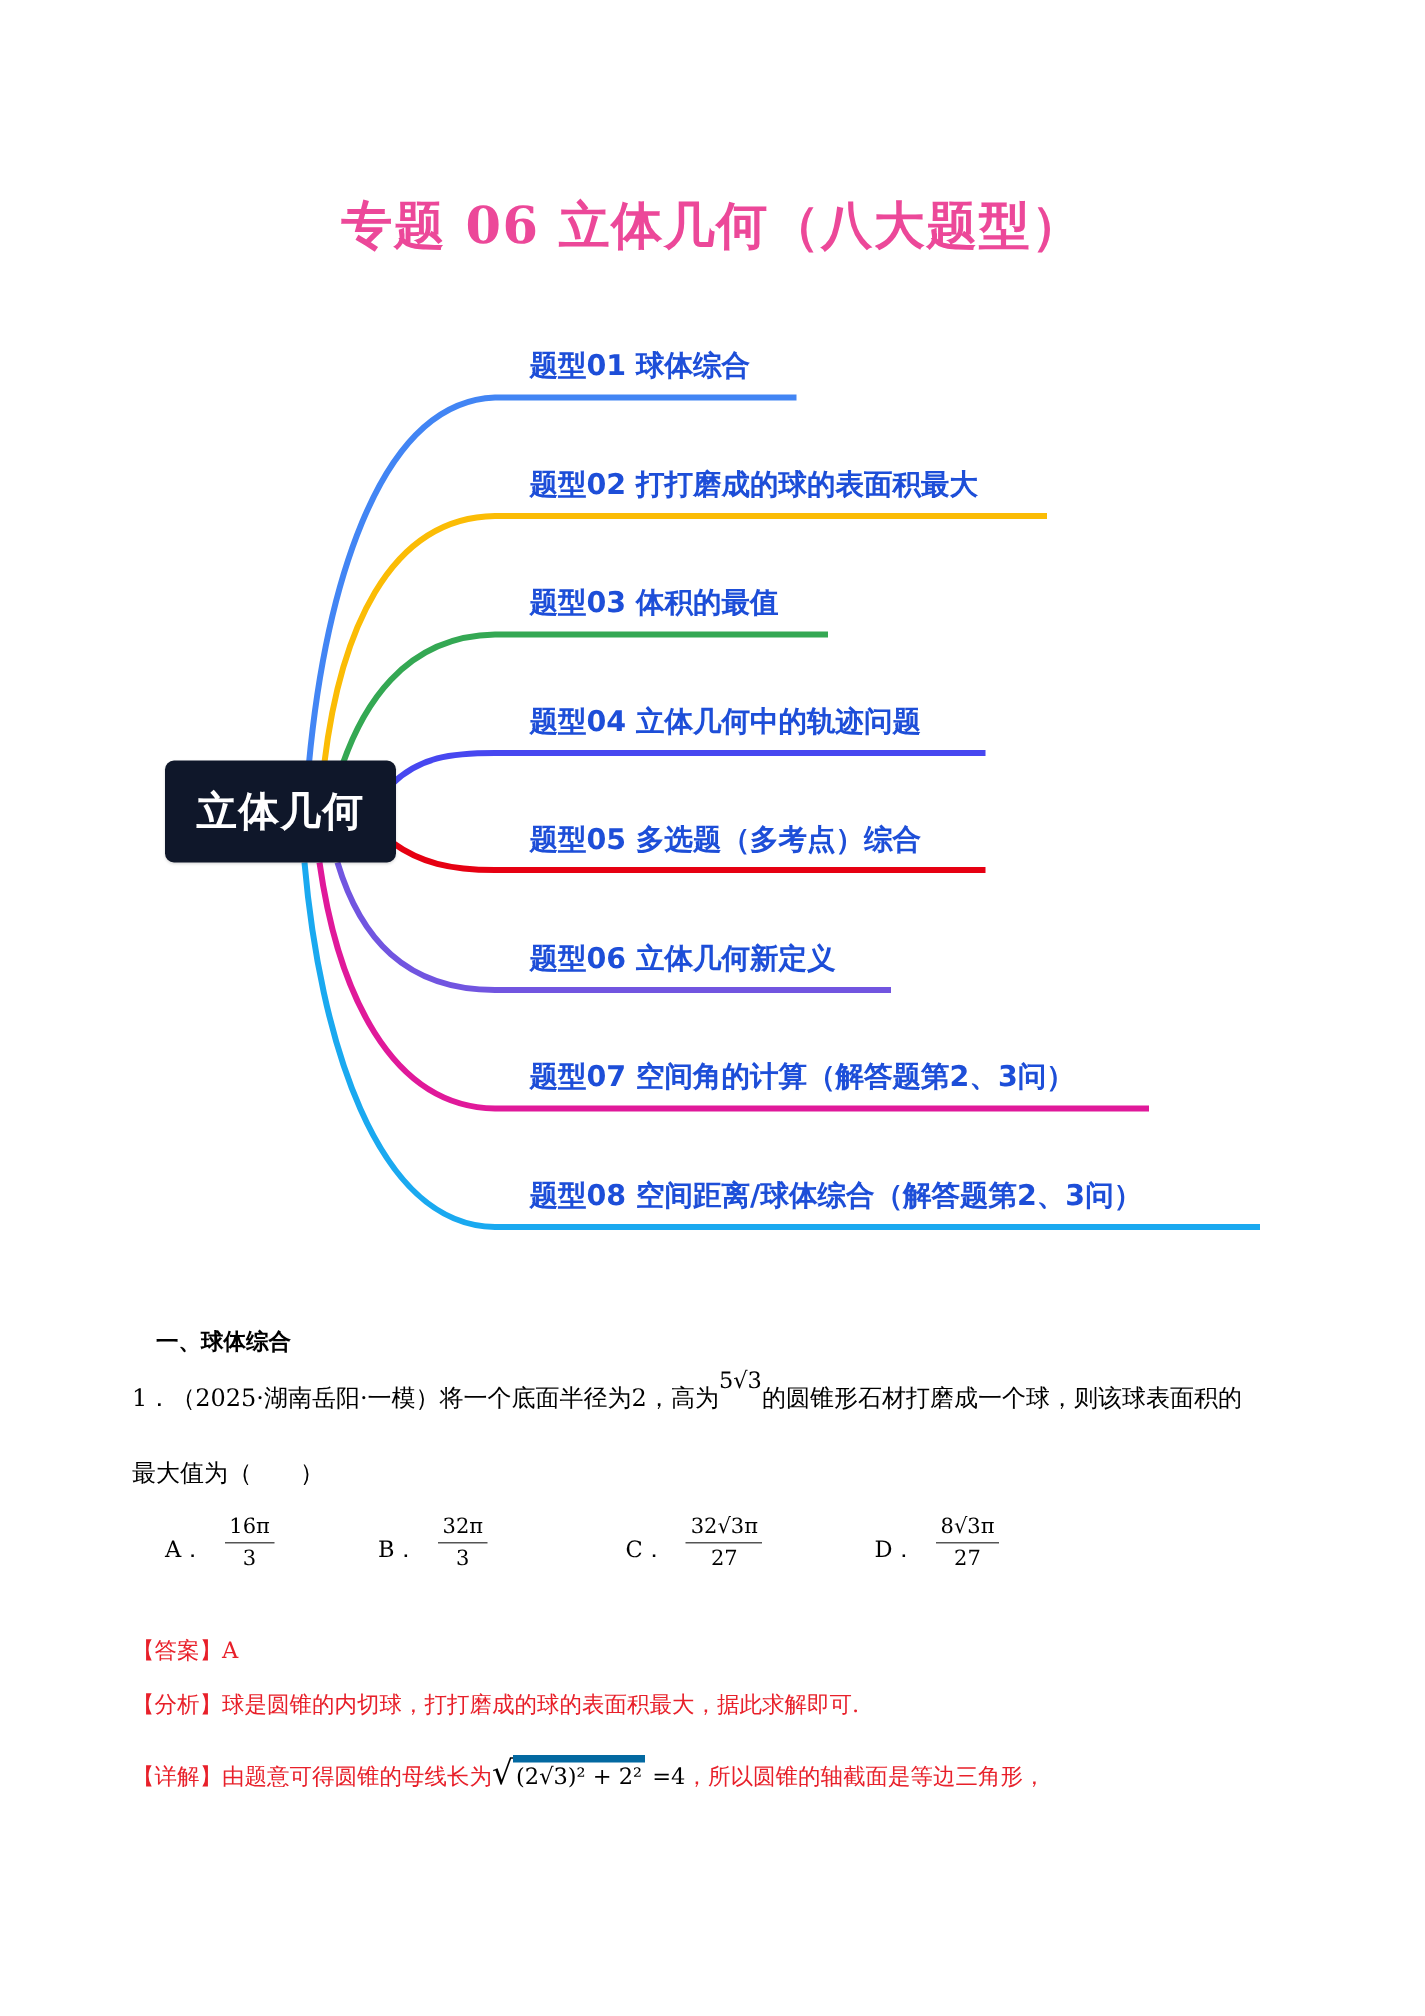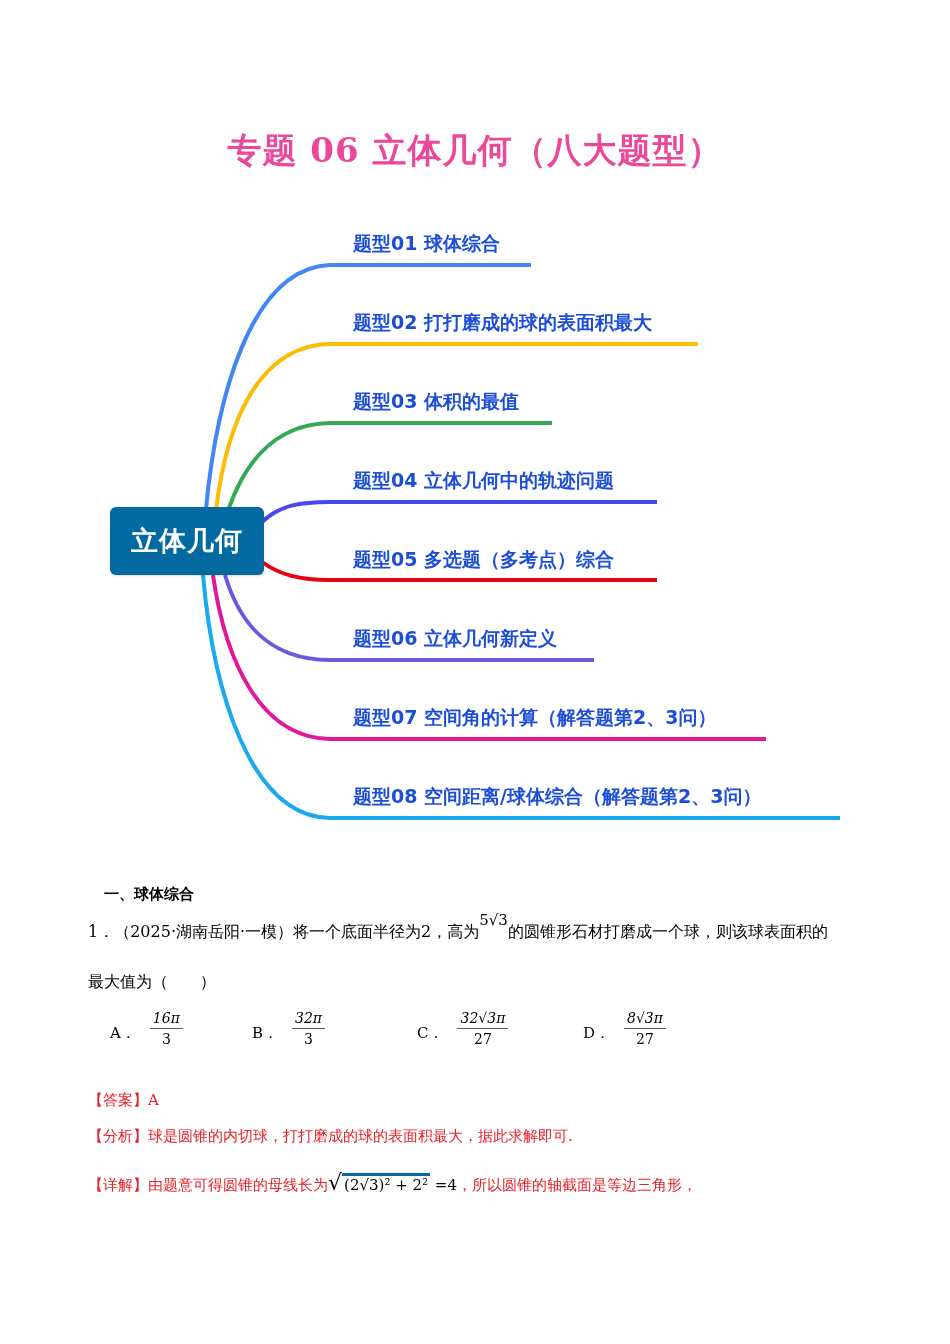--- a/index.html
+++ b/index.html
@@ -4,40 +4,40 @@
 <style>
   html, body { margin: 0; padding: 0; background: #ffffff; }
   body { width: 950px; height: 1344px; position: relative; overflow: hidden;
          font-family: "DejaVu Serif", "Liberation Serif", serif; color: #000; }
   .title { position: absolute; top: 128px; left: 0; width: 950px; text-align: center;
            font-size: 34px; font-weight: bold; letter-spacing: 1px; color: #ec4899;
            font-family: "DejaVu Serif", "Liberation Serif", serif; }
   .mindmap { position: absolute; left: 0; top: 200px; width: 950px; height: 640px; }
   .mindmap svg { position: absolute; left: 0; top: 0; }
   .center-node { position: absolute; left: 110px; top: 507px; width: 154px; height: 68px;
-                 background: #0369a1; border-radius: 6px; color: #fff; font-weight: bold;
+                 background: #0f172a; border-radius: 6px; color: #fff; font-weight: bold;
                  font-size: 27px; display: flex; align-items: center; justify-content: center;
                  font-family: "DejaVu Sans", "Liberation Sans", sans-serif; letter-spacing: 1px;
                  box-shadow: 0 1px 2px rgba(0,0,0,0.15); }
   .branch-label { position: absolute; left: 353px; font-size: 19px; font-weight: bold;
                   color: #1d4ed8; font-family: "DejaVu Sans", "Liberation Sans", sans-serif;
                   white-space: nowrap; }
   .section-heading { position: absolute; left: 88px; top: 885px; font-size: 15px; font-weight: bold;
                      font-family: "DejaVu Sans", "Liberation Sans", sans-serif; margin-left: 16px; }
   .q-line { position: absolute; left: 88px; font-size: 16px; white-space: nowrap; }
   .sup-math { position: relative; top: -12px; font-size: 15px; }
   .option { position: absolute; top: 1010px; display: flex; align-items: flex-end; font-size: 15px; }
   .opt-letter { margin-right: 14px; padding-bottom: 4px; }
   .frac { display: inline-flex; flex-direction: column; align-items: center; font-size: 14px; }
-  .frac .num { padding: 0 3px 2px; border-bottom: 1px solid #555; font-style: italic; }
+  .frac .num { padding: 0 3px 2px; border-bottom: 1px solid #555; }
   .frac .den { padding-top: 2px; }
   .sol-line { position: absolute; left: 88px; font-size: 15px; white-space: nowrap; color: #e8202a; }
   .math-inline { color: #000; font-size: 15px; }
   .sqrt-sign { font-size: 22px; }
-  .overline { border-top: 3px solid #0369a1; padding: 0 2px; }
+  .overline { border-top: 5px solid #0369a1; padding: 0 2px; }
 </style>
 </head>
 <body>
 
 <div class="title">专题 06 立体几何（八大题型）</div>
 
 <div class="mindmap">
   <svg width="950" height="640" viewBox="0 200 950 640">
 
     <path d="M205 520 C 215 400, 250 268, 330 265 L 531 265" fill="none" stroke="#4285f4" stroke-width="4"></path>

